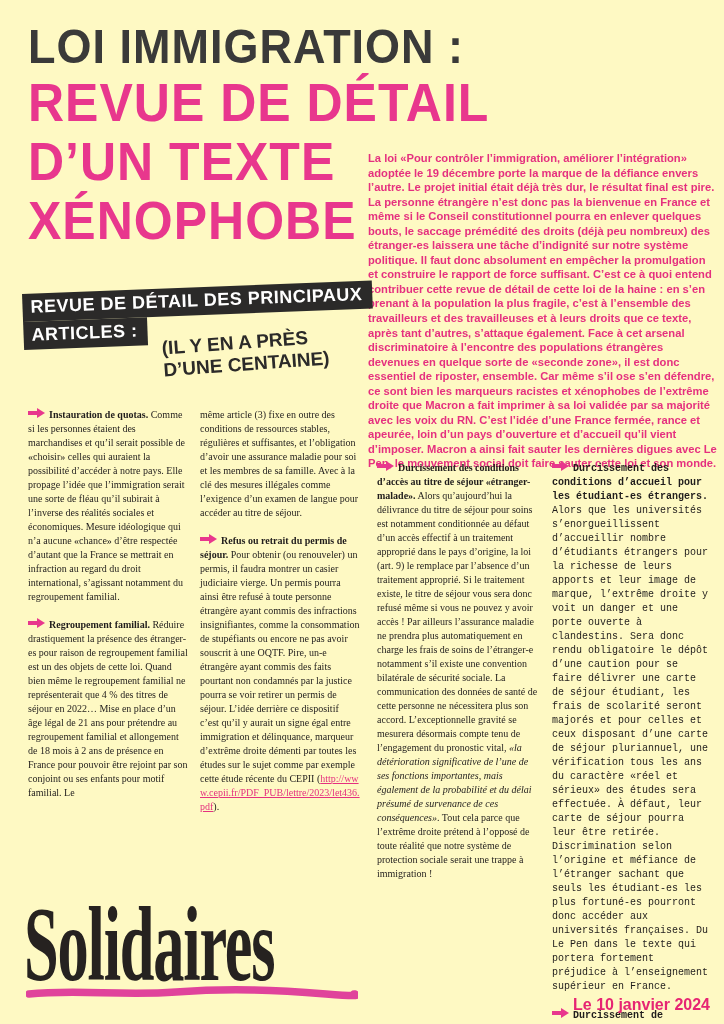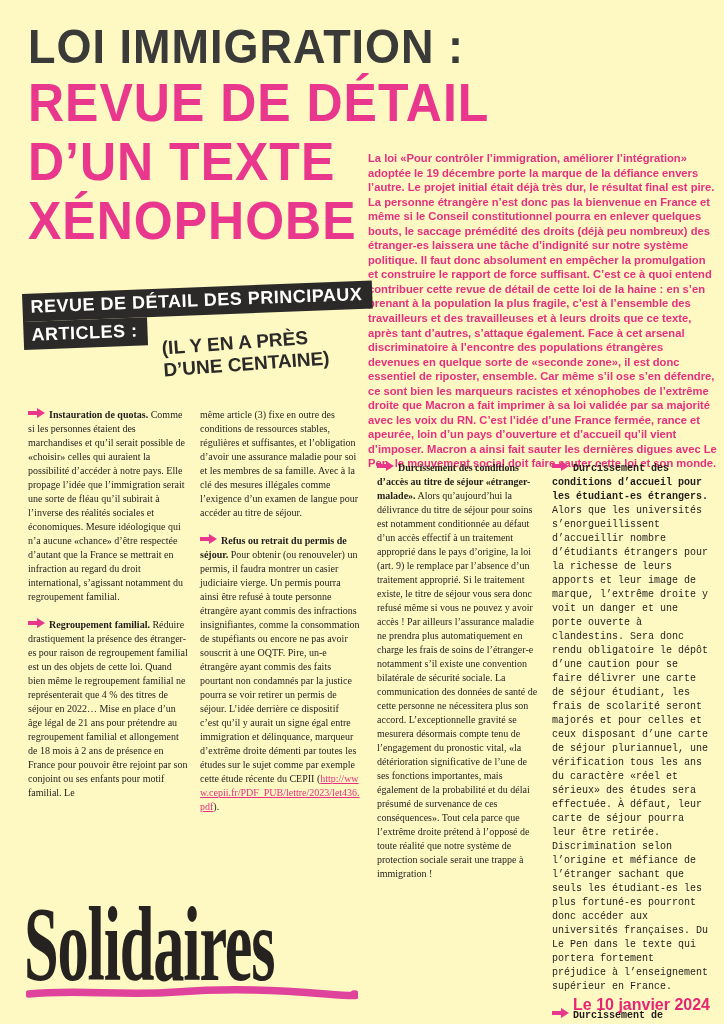--- a/index.html
+++ b/index.html
@@ -27,21 +27,21 @@
     font-family:"Liberation Sans","DejaVu Sans",sans-serif;font-weight:bold;
     font-size:11.2px;line-height:14.55px;color:#e5307f;text-align:left;}
   
   .col{position:absolute;font-size:10px;line-height:14px;text-align:left;}
   .col-1{left:28px;  top:408px;width:160px;}
   .col-2{left:200px; top:408px;width:160px;}
   .col-3{left:377px; top:461px;width:162px;}
   .col-4{left:552px; top:461px;width:160px;font-family:Liberation Mono, monospace;}
   .block{margin:0 0 14px 0;}
   .block b.h{font-weight:bold;}
-  .block .it{}
+  .block .it{font-style:italic;}
   .block a.lnk{color:#e5307f;text-decoration:underline;word-break:break-all;}
   
   .arrow{display:inline-block;position:relative;width:17px;height:10px;margin-right:4px;}
   .arrow .sh{position:absolute;left:0;top:3.2px;width:9px;height:3.6px;background:#e8378d;}
   .arrow .hd{position:absolute;right:0;top:0;width:0;height:0;
     border-left:8px solid #e8378d;border-top:5px solid transparent;border-bottom:5px solid transparent;}
   
   .logo-union{position:absolute;left:266px;top:884px;
     font-family:"Liberation Serif","DejaVu Serif",serif;font-weight:bold;
     font-size:20px;line-height:21px;color:#262220;}

